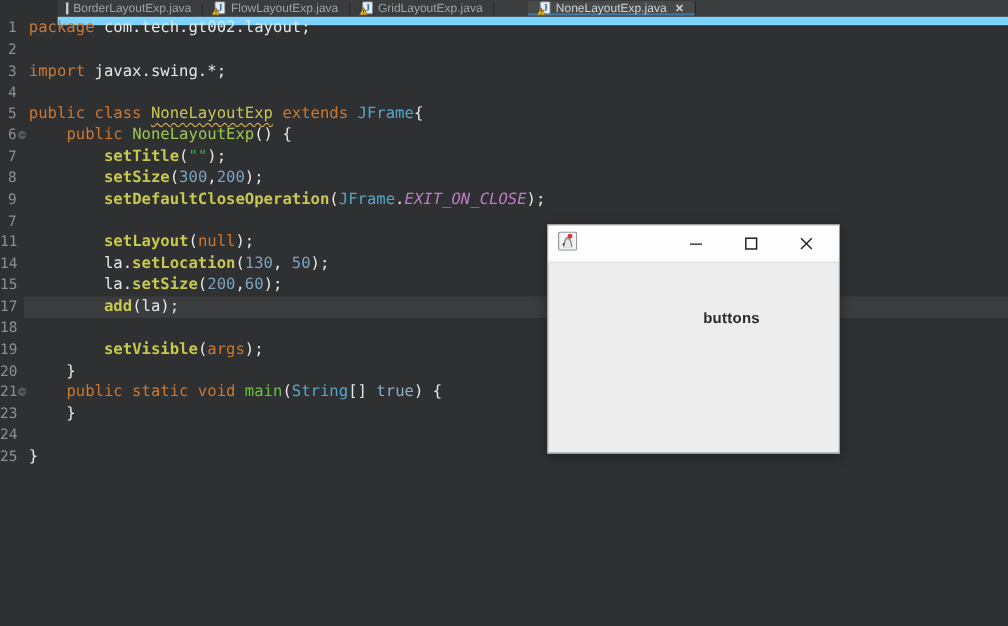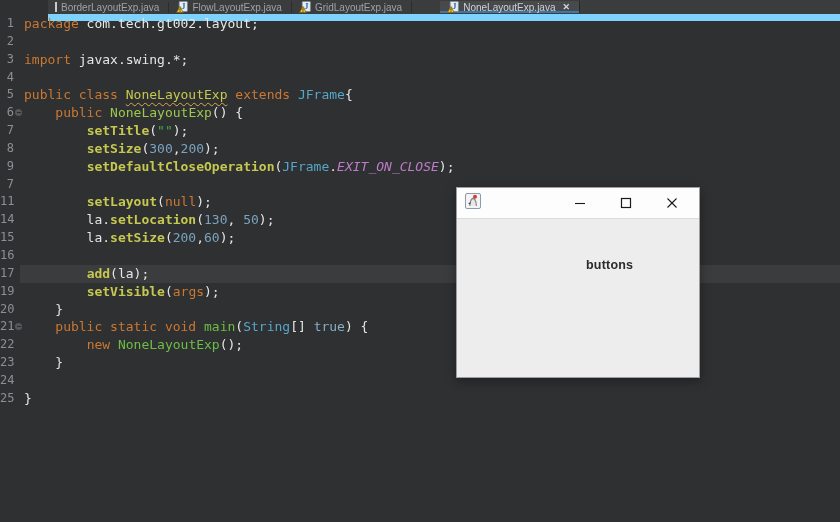--- a/index.html
+++ b/index.html
@@ -164,51 +164,46 @@
       <div class="line">
         <span class="gutter">14</span>
         <span class="foldcol"></span>
         <span class="codearea"><span class="tk-pl">        la.</span><span class="tk-method">setLocation</span><span class="tk-pl">(</span><span class="tk-number">130</span><span class="tk-pl">, </span><span class="tk-number">50</span><span class="tk-pl">);</span></span>
       </div>
       <div class="line">
         <span class="gutter">15</span>
         <span class="foldcol"></span>
         <span class="codearea"><span class="tk-pl">        la.</span><span class="tk-method">setSize</span><span class="tk-pl">(</span><span class="tk-number">200</span><span class="tk-pl">,</span><span class="tk-number">60</span><span class="tk-pl">);</span></span>
       </div>
-      <div class="line">
-        <span class="gutter">16</span>
-        <span class="foldcol"></span>
-        <span class="codearea"></span>
-      </div>
       <div class="line cur">
         <span class="gutter">17</span>
         <span class="foldcol"></span>
         <span class="codearea"><span class="tk-pl">        </span><span class="tk-method">add</span><span class="tk-pl">(la);</span></span>
+      </div>
+      <div class="line">
+        <span class="gutter">18</span>
+        <span class="foldcol"></span>
+        <span class="codearea"></span>
       </div>
       <div class="line">
         <span class="gutter">19</span>
         <span class="foldcol"></span>
         <span class="codearea"><span class="tk-pl">        </span><span class="tk-method">setVisible</span><span class="tk-pl">(</span><span class="tk-kw">args</span><span class="tk-pl">);</span></span>
       </div>
       <div class="line">
         <span class="gutter">20</span>
         <span class="foldcol"></span>
         <span class="codearea"><span class="tk-pl">    }</span></span>
       </div>
       <div class="line">
         <span class="gutter">21</span>
         <span class="foldcol">
           <span class="fold"></span>
         </span>
         <span class="codearea"><span class="tk-pl">    </span><span class="tk-kw">public static void</span><span class="tk-pl"> </span><span class="tk-declgreen">main</span><span class="tk-pl">(</span><span class="tk-classref">String</span><span class="tk-pl">[] </span><span class="tk-param">true</span><span class="tk-pl">) {</span></span>
-      </div>
-      <div class="line">
-        <span class="gutter">22</span>
-        <span class="foldcol"></span>
-        <span class="codearea"><span class="tk-pl">        </span><span class="tk-kw">new</span><span class="tk-pl"> </span><span class="tk-declgreen">NoneLayoutExp</span><span class="tk-pl">();</span></span>
       </div>
       <div class="line">
         <span class="gutter">23</span>
         <span class="foldcol"></span>
         <span class="codearea"><span class="tk-pl">    }</span></span>
       </div>
       <div class="line">
         <span class="gutter">24</span>
         <span class="foldcol"></span>
         <span class="codearea"></span>

